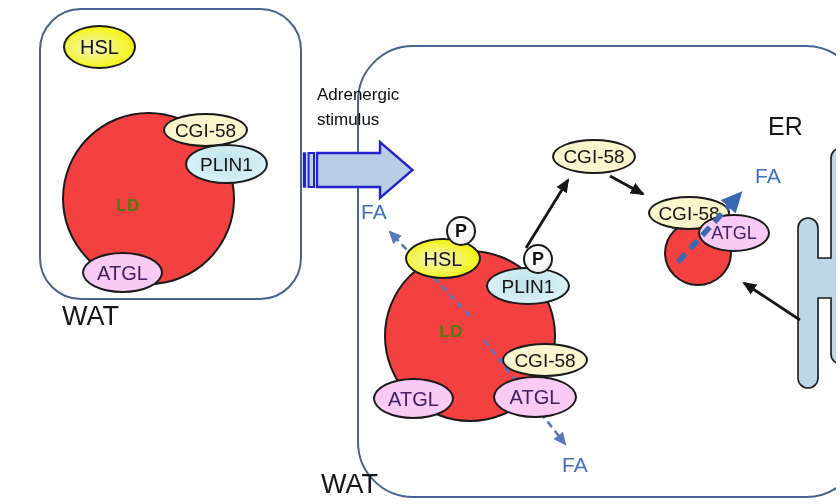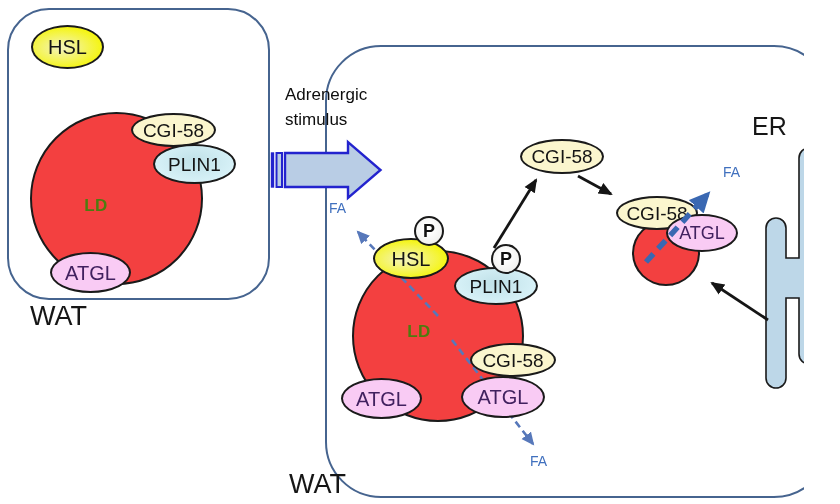--- a/index.html
+++ b/index.html
@@ -1,18 +1,18 @@
 <!DOCTYPE html>
 <html style="--ld-red: #F34040; --hsl-yellow: #F5F511; --hsl-yellow-light: #F3F3AE; --cgi-cream: #FBF6CE; --plin1-cyan: #D8F2F8; --plin1-cyan-deep: #C3E3EA; --atgl-pink: #F9CBF4; --plin2-mint: #CFF5DB; --plin2-green: #8BD083; --er-fill: #BDD7E8; --panel-border: #46648F; --stroke-dark: #1A1A1A; --arrow-fill: #B9CDE5; --arrow-border: #2323CE; --dash-blue: #5778BA; --fa-blue: #4070BE; --thick-blue: #3A68B2; --p-fill: #EFEFED; --atgl-text: #41215F; --text-dark: #111111;"><head>
 <meta charset="utf-8">
 <style>
   html,body{margin:0;padding:0;background:#fff;}
   #canvas{
     position:relative;width:804px;height:504px;background:#fff;overflow:hidden;
-    font-family:"Liberation Sans", sans-serif;color:var(--text-dark,#111);
+    font-family:"Liberation Sans", sans-serif;color:var(--text-dark,#111);margin-left:32px;
   }
   .panel{
     position:absolute;box-sizing:border-box;z-index:1;
     border:2.5px solid var(--panel-border,#46648F);background:#fff;
   }
   .ld{
     position:absolute;box-sizing:border-box;z-index:2;border-radius:50%;
     border:2px solid var(--stroke-dark,#1a1a1a);background:var(--ld-red,#F34040);
   }
   .lyr{position:absolute;left:0;top:0;width:840px;height:504px;pointer-events:none;}
@@ -35,21 +35,21 @@
     background:radial-gradient(circle at 45% 40%, #ffffff 20%, var(--p-fill,#EFEFED) 80%);
     display:flex;align-items:center;justify-content:center;
     font-size:18px;font-weight:bold;color:#111;
   }
   .ldlabel{
     position:absolute;z-index:4;color:#4d7c0f;font-weight:bold;font-size:17px;
     width:44px;text-align:center;letter-spacing:.5px;
   }
   .biglabel{position:absolute;z-index:4;font-size:27px;color:#161616;text-align:center;}
   .erlabel{position:absolute;z-index:4;font-size:25px;color:#161616;}
-  .falabel{position:absolute;z-index:6;font-size:14px;color:var(--fa-blue,#4070BE);}
+  .falabel{position:absolute;z-index:6;font-size:21px;color:var(--fa-blue,#4070BE);}
   .stim{
     position:absolute;z-index:4;left:285px;top:83px;width:110px;
     font-size:17px;line-height:1.45;color:#0d0d0d;
   }
 </style>
 </head>
 <body>
 
 <div id="canvas">
 
@@ -135,20 +135,20 @@
     <span>CGI-58</span>
   </div>
   <div class="el pink" style="left:666px;top:214px;width:72px;height:38px;font-size:18px;">
     <span>ATGL</span>
   </div>
 
   <div class="falabel" style="left:329px;top:200px;">FA</div>
   <div class="falabel" style="left:723px;top:164px;">FA</div>
   <div class="falabel" style="left:530px;top:453px;">FA</div>
 
-  <div class="erlabel" style="left:752px;top:112px;">ER</div>
+  <div class="erlabel" style="left:736px;top:112px;">ER</div>
   <div class="biglabel" style="left:289px;top:469px;">WAT</div>
 
   <svg class="lyr front" viewBox="0 0 840 504">
     <line x1="646" y1="262" x2="707" y2="195" marker-end="url(#mblue)" style="stroke:var(--thick-blue,#3A68B2);stroke-width:5.5;stroke-dasharray:11 7"></line>
   </svg>
 
 </div>
 
 </body></html>

